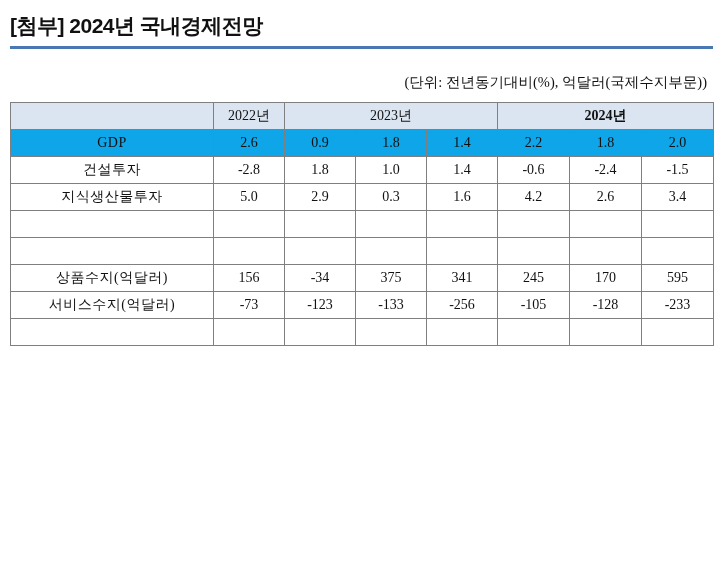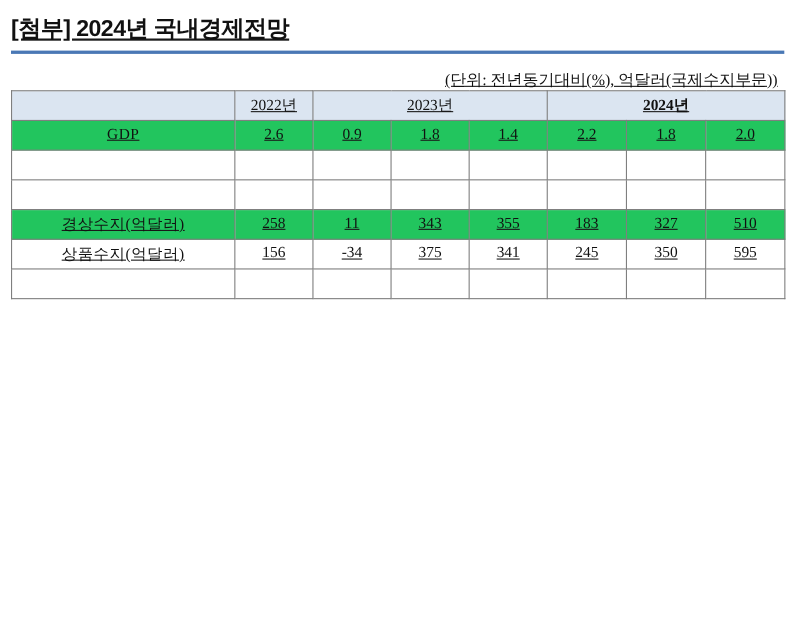--- a/index.html
+++ b/index.html
@@ -13,21 +13,20 @@
     font-family: "Liberation Serif", serif;
     color: #1a1a1a;
     overflow: hidden;
   }
   .page {
     position: relative;
     width: 719px;
     height: 580px;
     box-sizing: border-box;
     padding: 10px 8px 0 8px;
-    text-decoration: underline;
   }
   
   .title-block {
     padding: 2px 0 0 2px;
   }
   .title {
     font-family: "Liberation Sans", sans-serif;
     font-size: 21px;
     font-weight: bold;
     letter-spacing: -0.5px;
@@ -35,31 +34,31 @@
     white-space: nowrap;
   }
   .title-rule {
     margin-top: 6px;
     height: 3px;
     background: #4a78b5;
     width: 703px;
   }
   
   .unit-note {
-    margin-top: 14px;
+    margin-top: 24px;
     text-align: right;
     padding-right: 4px;
     font-size: 14.5px;
     font-family: "Liberation Serif", serif;
     color: #111111;
     white-space: nowrap;
   }
   
   .table-wrap {
-    margin-top: 0;
+    margin-top: 10px;
     padding-left: 2px;
   }
   table.fc {
     border-collapse: collapse;
     width: 703px;
     table-layout: fixed;
     font-size: 14px;
   }
   table.fc td, table.fc th {
     border: 1px solid #7f7f7f;
@@ -71,21 +70,21 @@
     color: #111111;
   }
   .hdr-blue {
     background: #dbe5f1;
     font-weight: normal;
   }
   .hdr-blue.bold {
     font-weight: bold;
   }
   .grey-row td {
-    background: #22c55e;
+    background: #0ea5e9;
   }
   .spacer-row td {
     height: 12px;
     background: #ffffff;
   }
   .lbl {
     text-align: center;
     letter-spacing: 0.5px;
   }
   .bold {
@@ -131,59 +130,79 @@
           <tr class="grey-row">
             <td class="lbl bold">GDP</td>
             <td class="num">2.6</td>
             <td class="num">0.9</td>
             <td class="num">1.8</td>
             <td class="num">1.4</td>
             <td class="num bold">2.2</td>
             <td class="num bold">1.8</td>
             <td class="num bold">2.0</td>
           </tr>
+          <tr>
+            <td class="lbl">건설투자</td>
+            <td class="num">-2.8</td>
+            <td class="num">1.8</td>
+            <td class="num">1.0</td>
+            <td class="num">1.4</td>
+            <td class="num bold">-0.6</td>
+            <td class="num bold">-2.4</td>
+            <td class="num bold">-1.5</td>
+          </tr>
+          <tr>
+            <td class="lbl">지식생산물투자</td>
+            <td class="num">5.0</td>
+            <td class="num">2.9</td>
+            <td class="num">0.3</td>
+            <td class="num">1.6</td>
+            <td class="num bold">4.2</td>
+            <td class="num bold">2.6</td>
+            <td class="num bold">3.4</td>
+          </tr>
           <tr class="spacer-row">
             <td></td>
             <td></td>
             <td></td>
             <td></td>
             <td></td>
             <td></td>
             <td></td>
             <td></td>
           </tr>
           <tr class="spacer-row">
             <td></td>
             <td></td>
             <td></td>
             <td></td>
             <td></td>
             <td></td>
             <td></td>
             <td></td>
-          </tr>
-          <tr class="grey-row">
-            <td class="lbl bold">경상수지(억달러)</td>
-            <td class="num">258</td>
-            <td class="num">11</td>
-            <td class="num">343</td>
-            <td class="num">355</td>
-            <td class="num bold">183</td>
-            <td class="num bold">327</td>
-            <td class="num bold">510</td>
           </tr>
           <tr>
             <td class="lbl">상품수지(억달러)</td>
             <td class="num">156</td>
             <td class="num">-34</td>
             <td class="num">375</td>
             <td class="num">341</td>
             <td class="num bold">245</td>
-            <td class="num bold">350</td>
+            <td class="num bold">170</td>
             <td class="num bold">595</td>
+          </tr>
+          <tr>
+            <td class="lbl">서비스수지(억달러)</td>
+            <td class="num">-73</td>
+            <td class="num">-123</td>
+            <td class="num">-133</td>
+            <td class="num">-256</td>
+            <td class="num bold">-105</td>
+            <td class="num bold">-128</td>
+            <td class="num bold">-233</td>
           </tr>
           <tr class="spacer-row">
             <td></td>
             <td></td>
             <td></td>
             <td></td>
             <td></td>
             <td></td>
             <td></td>
             <td></td>

